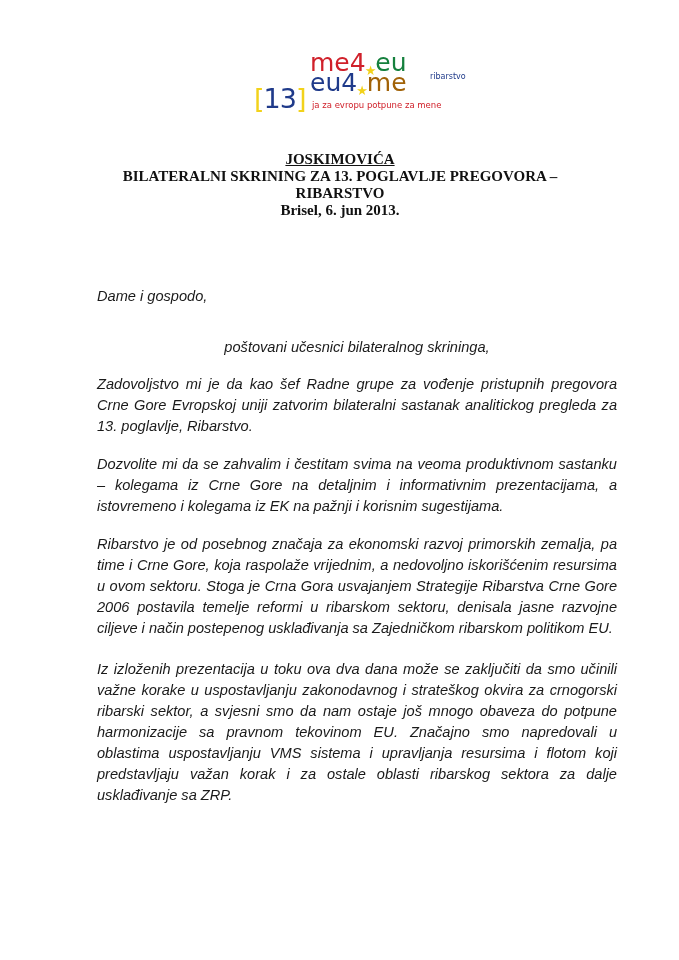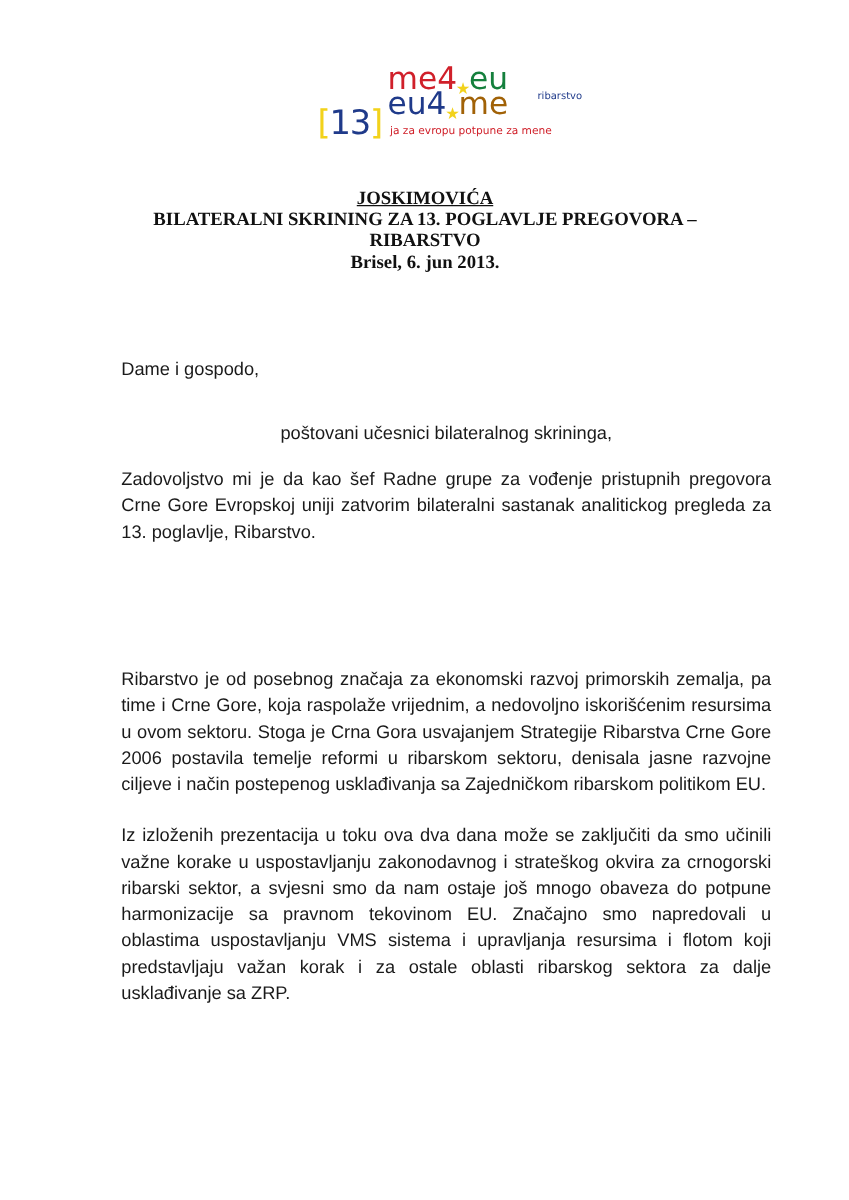--- a/index.html
+++ b/index.html
@@ -17,21 +17,21 @@
   .logo .line2 .tail { color: #a16207; }
   .logo .star { color: #f2d21b; font-size: 13px; position: relative; top: 4px; margin: 0 -1px; }
   .logo .tagline { position: absolute; left: 58px; top: 48px; font-family: "DejaVu Sans", sans-serif; font-size: 8.5px; color: #d0202a; white-space: nowrap; }
   .logo .section { position: absolute; left: 176px; top: 20px; font-family: "DejaVu Sans", sans-serif; font-size: 8px; color: #1f3a8a; }
 
   
   .heading { position: absolute; left: 90px; top: 151px; width: 500px; text-align: center; font-family: "Liberation Serif", serif; font-weight: bold; font-size: 15px; line-height: 17px; color: #111; }
   .heading .u { text-decoration: underline; }
 
   
-  .txt { position: absolute; left: 97px; width: 520px; font-family: "Liberation Sans", sans-serif; font-size: 14.6px; line-height: 21px; color: #1a1a1a; }
+  .txt { position: absolute; left: 97px; width: 520px; font-family: "Liberation Sans", sans-serif; font-size: 14.6px; line-height: 21px; color: #1a1a1a; font-style: italic; }
   .justify { text-align: justify; }
 </style>
 </head>
 <body>
 
 <div class="page">
 
   <div class="logo">
     <div class="bracket-block">
       <span class="bracket">[</span><span>13</span><span class="bracket">]</span>
@@ -50,16 +50,17 @@
     <div class="u">JOSKIMOVIĆA</div>
     <div>BILATERALNI SKRINING ZA 13. POGLAVLJE PREGOVORA –</div>
     <div>RIBARSTVO</div>
     <div>Brisel, 6. jun 2013.</div>
   </div>
 
   <div class="txt" style="top:286px;">Dame i gospodo,</div>
   <div class="txt" style="top:337px;text-align:center;">poštovani učesnici bilateralnog  skrininga,</div>
 
   <div class="txt justify" style="top:374px;">Zadovoljstvo mi je da kao šef Radne grupe  za vođenje pristupnih pregovora Crne Gore Evropskoj uniji zatvorim bilateralni sastanak analitickog pregleda za 13. poglavlje, Ribarstvo.</div>
+  <div class="txt justify" style="top:454px;">Dozvolite mi da se zahvalim i čestitam svima na veoma produktivnom sastanku – kolegama iz Crne Gore na detaljnim i informativnim prezentacijama, a istovremeno i kolegama iz EK na pažnji i korisnim sugestijama.</div>
   <div class="txt justify" style="top:534px;">Ribarstvo je od posebnog značaja za ekonomski razvoj primorskih zemalja, pa time i Crne Gore, koja raspolaže vrijednim, a nedovoljno iskorišćenim resursima u ovom sektoru. Stoga je Crna Gora usvajanjem Strategije Ribarstva Crne Gore 2006 postavila temelje reformi u ribarskom sektoru, denisala jasne razvojne ciljeve i način postepenog usklađivanja sa Zajedničkom ribarskom politikom EU.</div>
   <div class="txt justify" style="top:659px;">Iz izloženih prezentacija u toku ova dva dana može se zaključiti da smo učinili važne korake u uspostavljanju zakonodavnog i strateškog okvira za crnogorski ribarski sektor, a svjesni smo da nam ostaje još mnogo obaveza do potpune harmonizacije sa pravnom tekovinom EU. Značajno smo napredovali u oblastima uspostavljanju VMS sistema i upravljanja resursima i flotom koji predstavljaju važan korak i za ostale oblasti ribarskog sektora za dalje  usklađivanje sa ZRP.</div>
 
 </div>
 
 </body></html>

